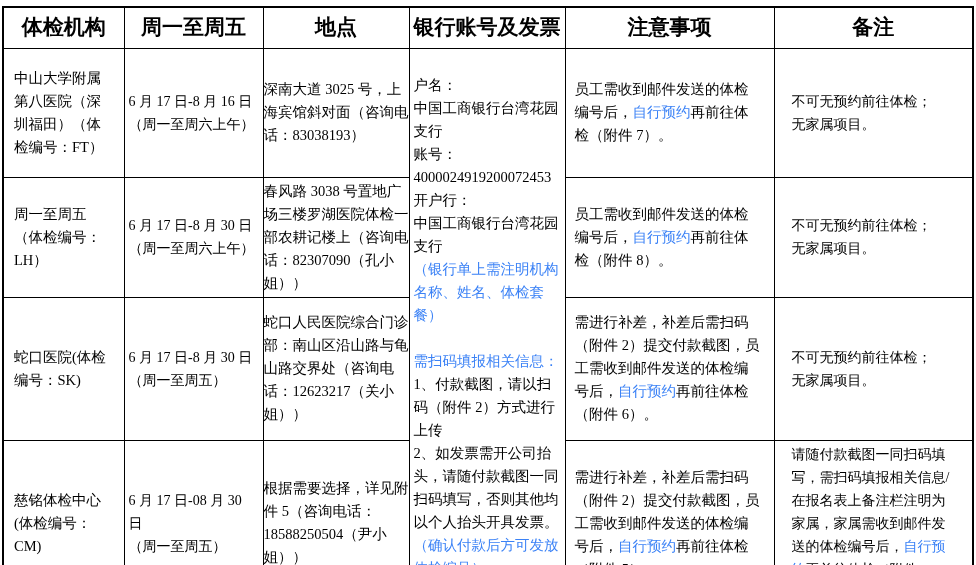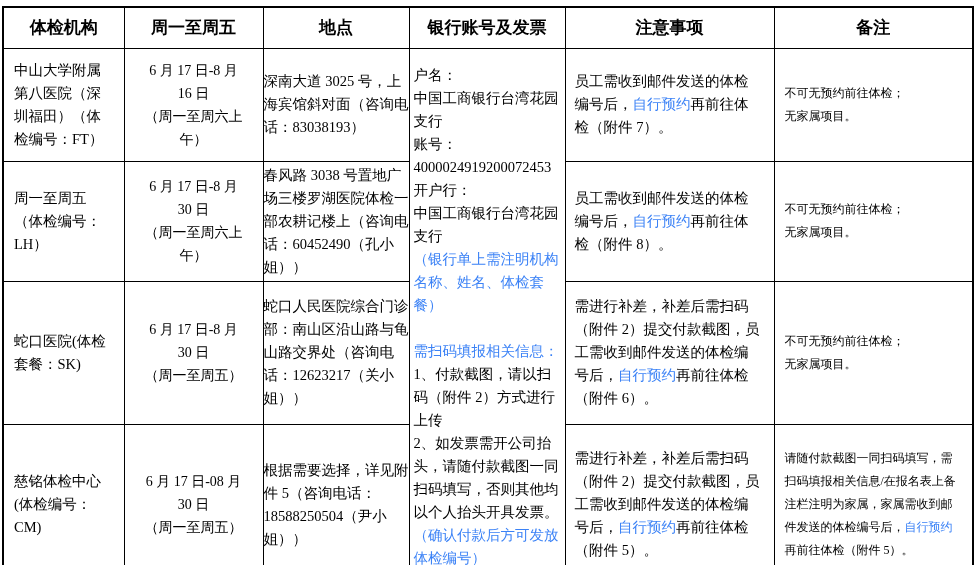--- a/index.html
+++ b/index.html
@@ -18,31 +18,31 @@
   td,th{
     border:1px solid #000;
     vertical-align:middle;
     font-size:14.5px;
     line-height:23px;
     word-break:normal;
     overflow-wrap:anywhere;
     padding:2px 6px;
   }
   th{
-    font-size:17px;
+    font-size:21px;
     font-weight:bold;
     text-align:center;
     padding:2px 2px;
   }
-  .c-org{padding:10px 10px;}
-  .c-time{text-align:center;padding:2px 16px;font-size:14px;}
+  .c-org{padding:18px 10px;}
+  .c-time{padding:2px 4px;font-size:14px;}
   .c-place{padding:2px 0;}
   .c-bank{padding:2px 4px;}
   .c-notes{padding:2px 11px 2px 9px;}
-  .c-remarks{padding:2px 10px;font-size:12px;}
+  .c-remarks{padding:2px 17px;font-size:14px;}
   .red{color:#3b82f6;font-family:Liberation Serif, serif;}
   .ln{min-height:23px;}
 </style>
 </head>
 <body>
 
 <table class="doc">
   <colgroup>
     <col style="width:121px">
     <col style="width:139px">
@@ -95,33 +95,33 @@
     </tr>
     <tr style="height:104px">
       <td class="c-org">
           <div class="ln"><span>周一至周五（体检编号：LH）</span></div>
         </td>
       <td class="c-time">
           <div class="ln"><span>6 月 17 日-8 月 30 日</span></div>
           <div class="ln"><span>（周一至周六上午）</span></div>
         </td>
       <td class="c-place">
-          <div class="ln"><span>春风路 3038 号置地广场三楼罗湖医院体检一部农耕记楼上（咨询电话：60452490（孔小姐））</span></div>
+          <div class="ln"><span>春风路 3038 号置地广场三楼罗湖医院体检一部农耕记楼上（咨询电话：82307090（孔小姐））</span></div>
         </td>
       <td class="c-notes">
           <div class="ln"><span>员工需收到邮件发送的体检编号后，</span><span class="red">自行预约</span><span>再前往体检（附件 8）。</span></div>
         </td>
       <td class="c-remarks">
           <div class="ln"><span>不可无预约前往体检；</span></div>
           <div class="ln"><span>无家属项目。</span></div>
         </td>
     </tr>
     <tr style="height:143px">
       <td class="c-org">
-          <div class="ln"><span>蛇口医院(体检套餐：SK)</span></div>
+          <div class="ln"><span>蛇口医院(体检编号：SK)</span></div>
         </td>
       <td class="c-time">
           <div class="ln"><span>6 月 17 日-8 月 30 日</span></div>
           <div class="ln"><span>（周一至周五）</span></div>
         </td>
       <td class="c-place">
           <div class="ln"><span>蛇口人民医院综合门诊部：南山区沿山路与龟山路交界处（咨询电话：12623217（关小姐））</span></div>
         </td>
       <td class="c-notes">
           <div class="ln"><span>需进行补差，补差后需扫码（附件 2）提交付款截图，员工需收到邮件发送的体检编号后，</span><span class="red">自行预约</span><span>再前往体检（附件 6）。</span></div>

